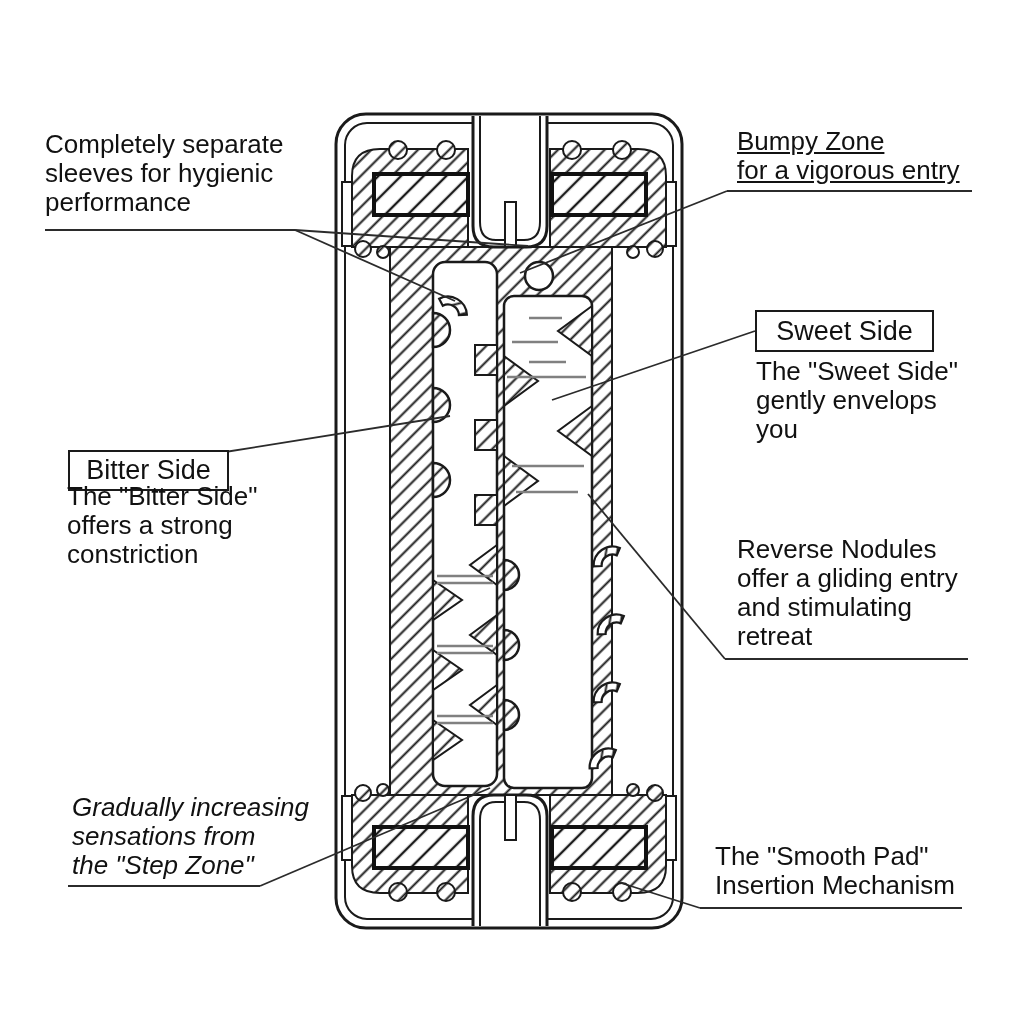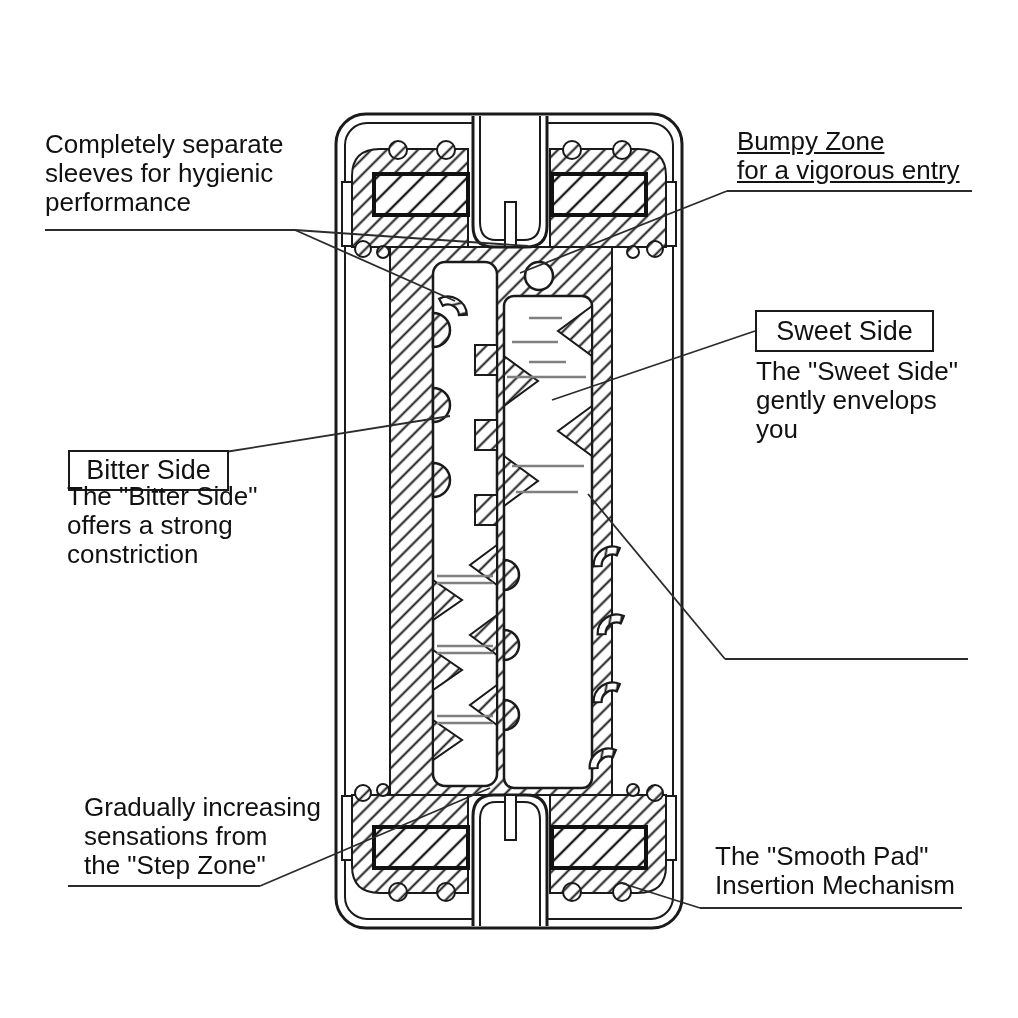--- a/index.html
+++ b/index.html
@@ -180,21 +180,25 @@
   <div class="label" style="left:756px;top:357px;">The "Sweet Side"
 gently envelops
 you</div>
 
   <div class="tagbox" style="left:68px;top:433px;width:157px;height:37px;margin-top:17px;">Bitter Side</div>
 
   <div class="label" style="left:67px;top:482px;">The "Bitter Side"
 offers a strong
 constriction</div>
 
-
-  <div class="label" style="left:84px;top:793px;">Gradually increasing
+  <div class="label" style="left:737px;top:535px;">Reverse Nodules
+offer a gliding entry
+and stimulating
+retreat</div>
+
+  <div class="label" style="left:72px;top:793px;font-style:italic;">Gradually increasing
 sensations from
 the "Step Zone"</div>
 
   <div class="label" style="left:715px;top:842px;">The "Smooth Pad"
 Insertion Mechanism</div>
 
 </div>
 
 </body></html>

